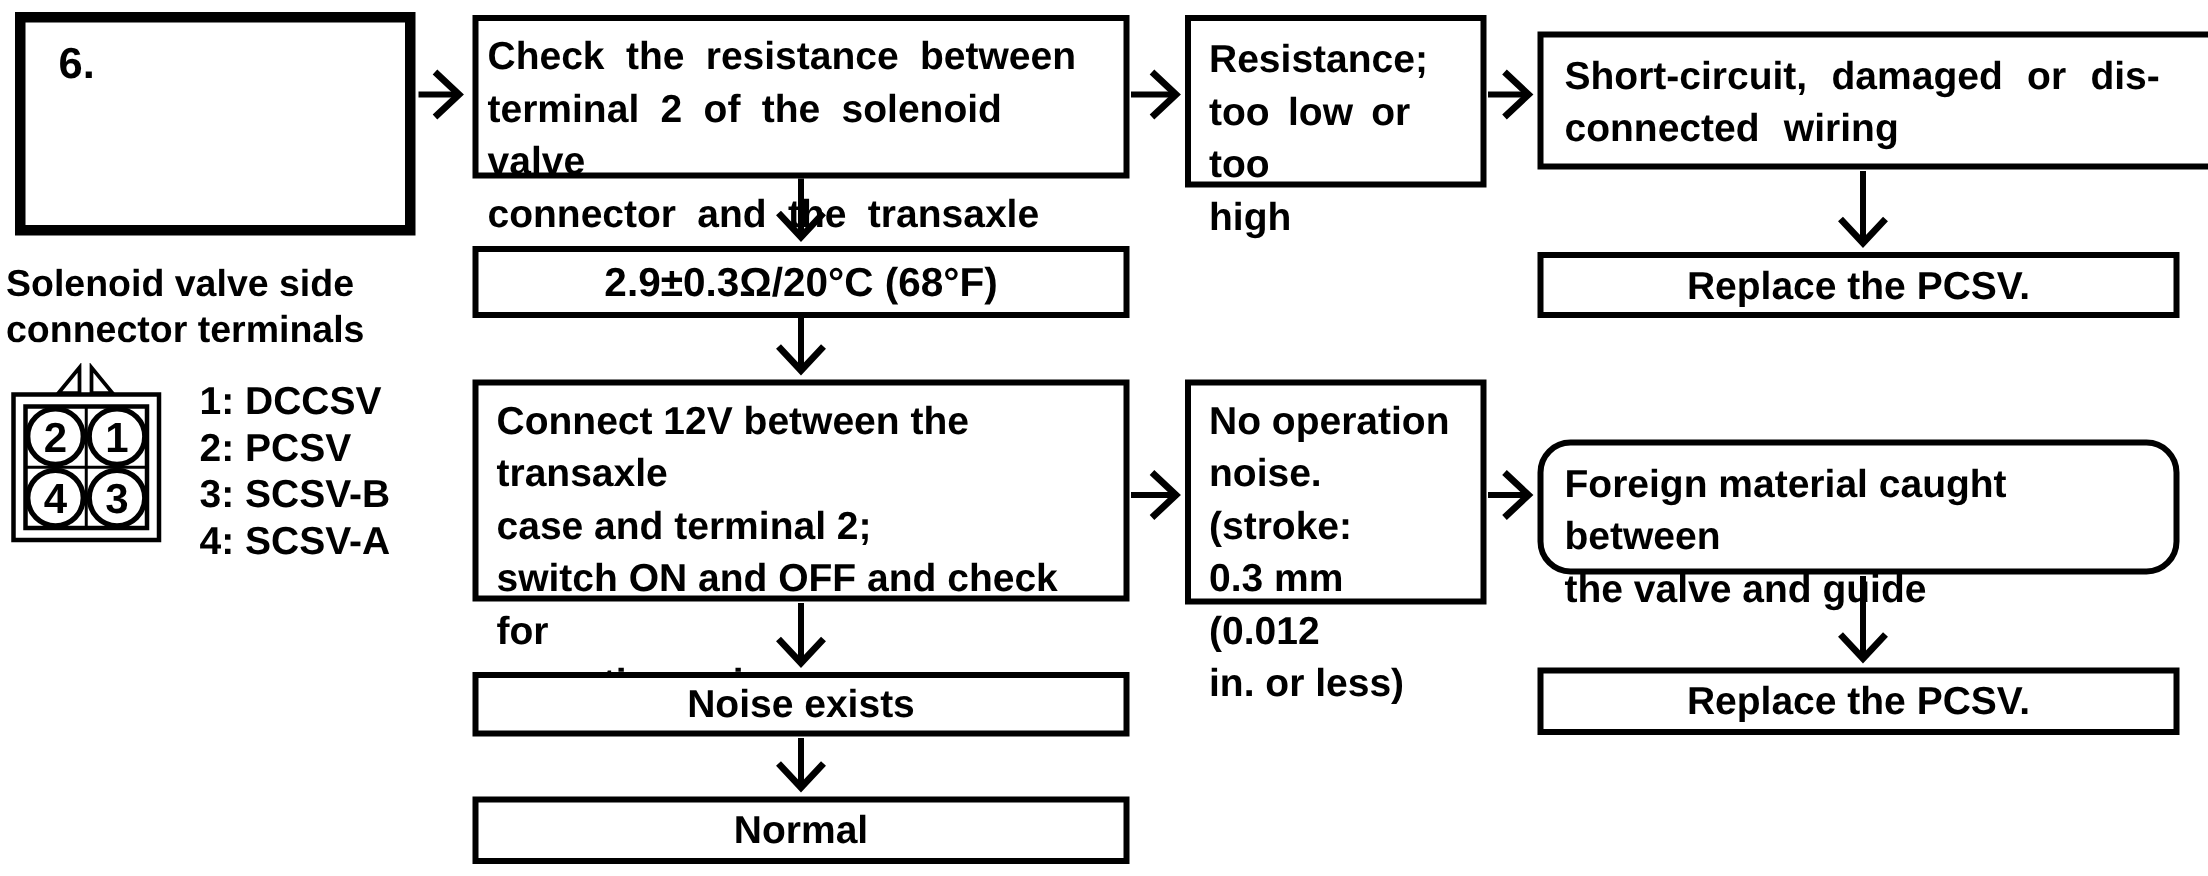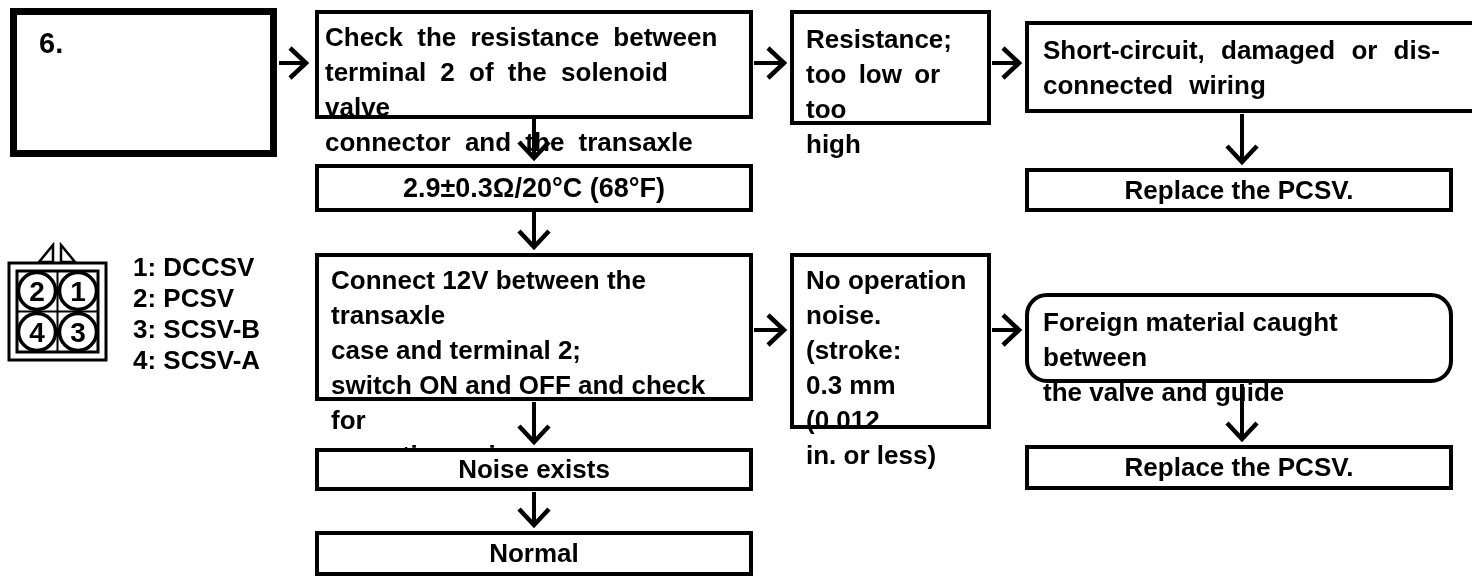--- a/index.html
+++ b/index.html
@@ -81,35 +81,37 @@
     pointer-events: none;
   }
 
   
   .box-check     { left: 315px; top: 10px;  width: 438px; height: 109px; word-spacing: 7px; padding: 6px 6px; }
   .box-spec      { left: 315px; top: 164px; width: 438px; height: 48px;  font-size: 27px; }
   .box-connect   { left: 315px; top: 253px; width: 438px; height: 148px; padding: 6px 12px; }
   .box-noise     { left: 315px; top: 448px; width: 438px; height: 43px; }
   .box-normal    { left: 315px; top: 531px; width: 438px; height: 45px; }
   .box-resist    { left: 790px; top: 10px;  width: 201px; height: 115px; word-spacing: 5px; padding: 8px 12px; }
-  .box-nonoise   { left: 790px; top: 253px; width: 201px; height: 176px; padding: 6px 12px; }
+  .box-nonoise   { left: 790px; top: 253px; width: 201px; height: 150px; padding: 6px 12px; }
   .box-wiring    { left: 1025px; top: 21px;  width: 504px; height: 92px; word-spacing: 9px; padding: 8px 14px; }
   .box-replace1  { left: 1025px; top: 168px; width: 428px; height: 44px; }
   .box-foreign   { left: 1025px; top: 293px; width: 428px; height: 90px; padding: 8px 14px; border-radius: 22px; }
   .box-replace2  { left: 1025px; top: 445px; width: 428px; height: 45px; }
 </style>
 </head>
 <body>
 
 <div class="canvas">
 
   <div class="step-box">
     <span class="step-num">6.</span>
   </div>
 
+  <div class="caption">Solenoid valve side
+connector terminals</div>
 
   <svg class="connector-svg" width="104" height="122" viewBox="0 0 104 122">
     <path d="M33,20 L47,3 L47,20 Z" fill="#ffffff" stroke="#000000" stroke-width="2.5"></path>
     <path d="M55,20 L55,3 L69,20 Z" fill="#ffffff" stroke="#000000" stroke-width="2.5"></path>
     <rect x="3" y="21" width="97" height="97" fill="#ffffff" stroke="#000000" stroke-width="3"></rect>
     <rect x="11" y="29" width="81" height="81" fill="#ffffff" stroke="#000000" stroke-width="3"></rect>
     <line x1="51.5" y1="29" x2="51.5" y2="110" stroke="#000000" stroke-width="2"></line>
     <line x1="11" y1="69.5" x2="92" y2="69.5" stroke="#000000" stroke-width="2"></line>
     <circle cx="31" cy="49" r="18.5" fill="#ffffff" stroke="#000000" stroke-width="3.5"></circle>
     <circle cx="72" cy="49" r="18.5" fill="#ffffff" stroke="#000000" stroke-width="3.5"></circle>

